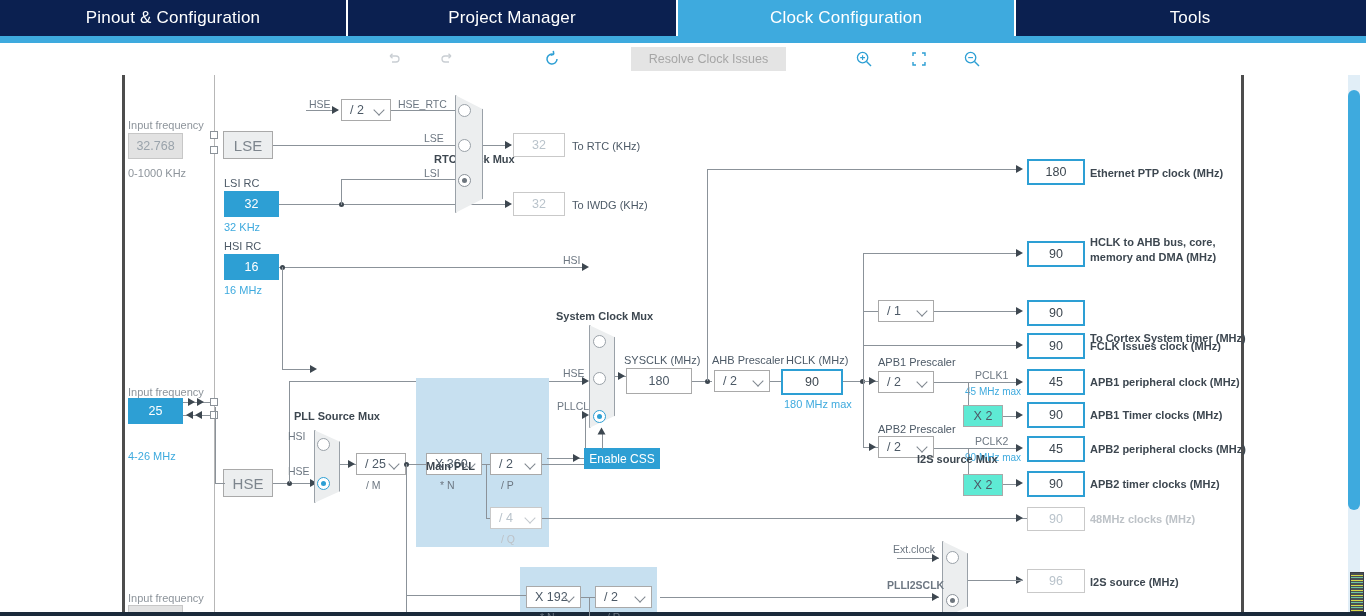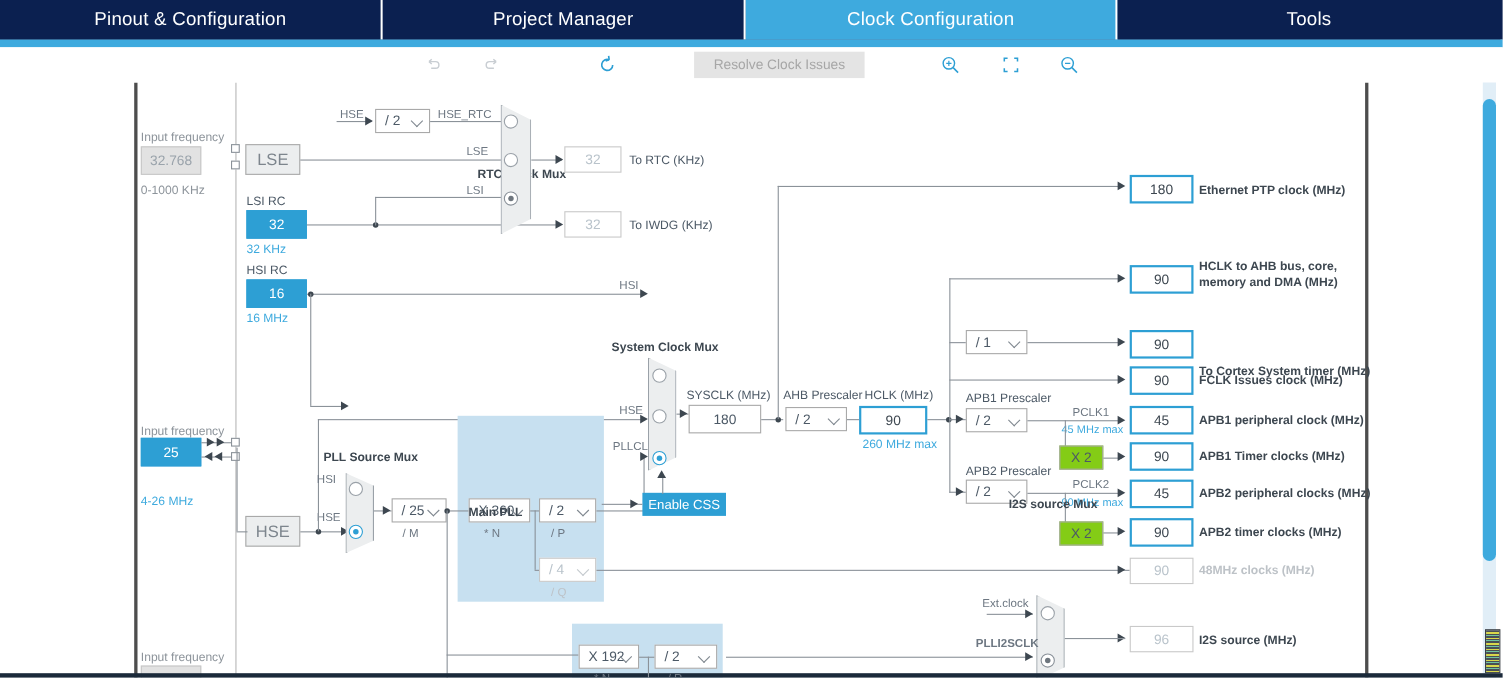--- a/index.html
+++ b/index.html
@@ -147,21 +147,21 @@
     border-left: 1.3px solid #7f878f;
     border-bottom: 1.3px solid #7f878f;
     transform: rotate(-45deg);
   }
   .combo.dim .chev { border-color: #c4c9ce; }
 
   
   .fixbox {
     position: absolute;
     border: 1px solid #a9a9a9;
-    background: #84cc16;
+    background: #5eead4;
     font-size: 12.5px;
     color: #4c5966;
     display: flex; align-items: center; justify-content: center;
     user-select: none;
   }
 
   
   .pllgroup {
     position: absolute;
     background: #c7e0f0;
@@ -500,21 +500,21 @@
 
   <div class="lbl" style="left:712px; top:279px;">AHB Prescaler</div>
   <div class="combo" style="left:714px; top:295px; width:56px; height:22px;">
     <span>/ 2</span>
     <span class="chev"></span>
   </div>
 
   <div class="wire wire-h" style="left:770px; top:306px; width:12px;"></div>
   <div class="lbl" style="left:786px; top:279px;">HCLK (MHz)</div>
   <div class="vbox active" style="left:781px; top:294px; width:62px; height:26px;">90</div>
-  <div class="lbl lbl-blue" style="left:784px; top:323px;">260 MHz max</div>
+  <div class="lbl lbl-blue" style="left:784px; top:323px;">180 MHz max</div>
 
   <div class="wire wire-h" style="left:843px; top:306px; width:23px;"></div>
   <div class="dot" style="left:860px; top:304px;"></div>
 
   <div class="wire wire-v" style="left:863px; top:178px; height:128px;"></div>
   <div class="wire wire-h" style="left:863px; top:178px; width:157px;"></div>
   <div class="arrow" style="left:1016px; top:174px;"></div>
 
   <div class="wire wire-h" style="left:863px; top:236px; width:16px;"></div>
   <div class="combo" style="left:878px; top:225px; width:56px; height:22px;">

